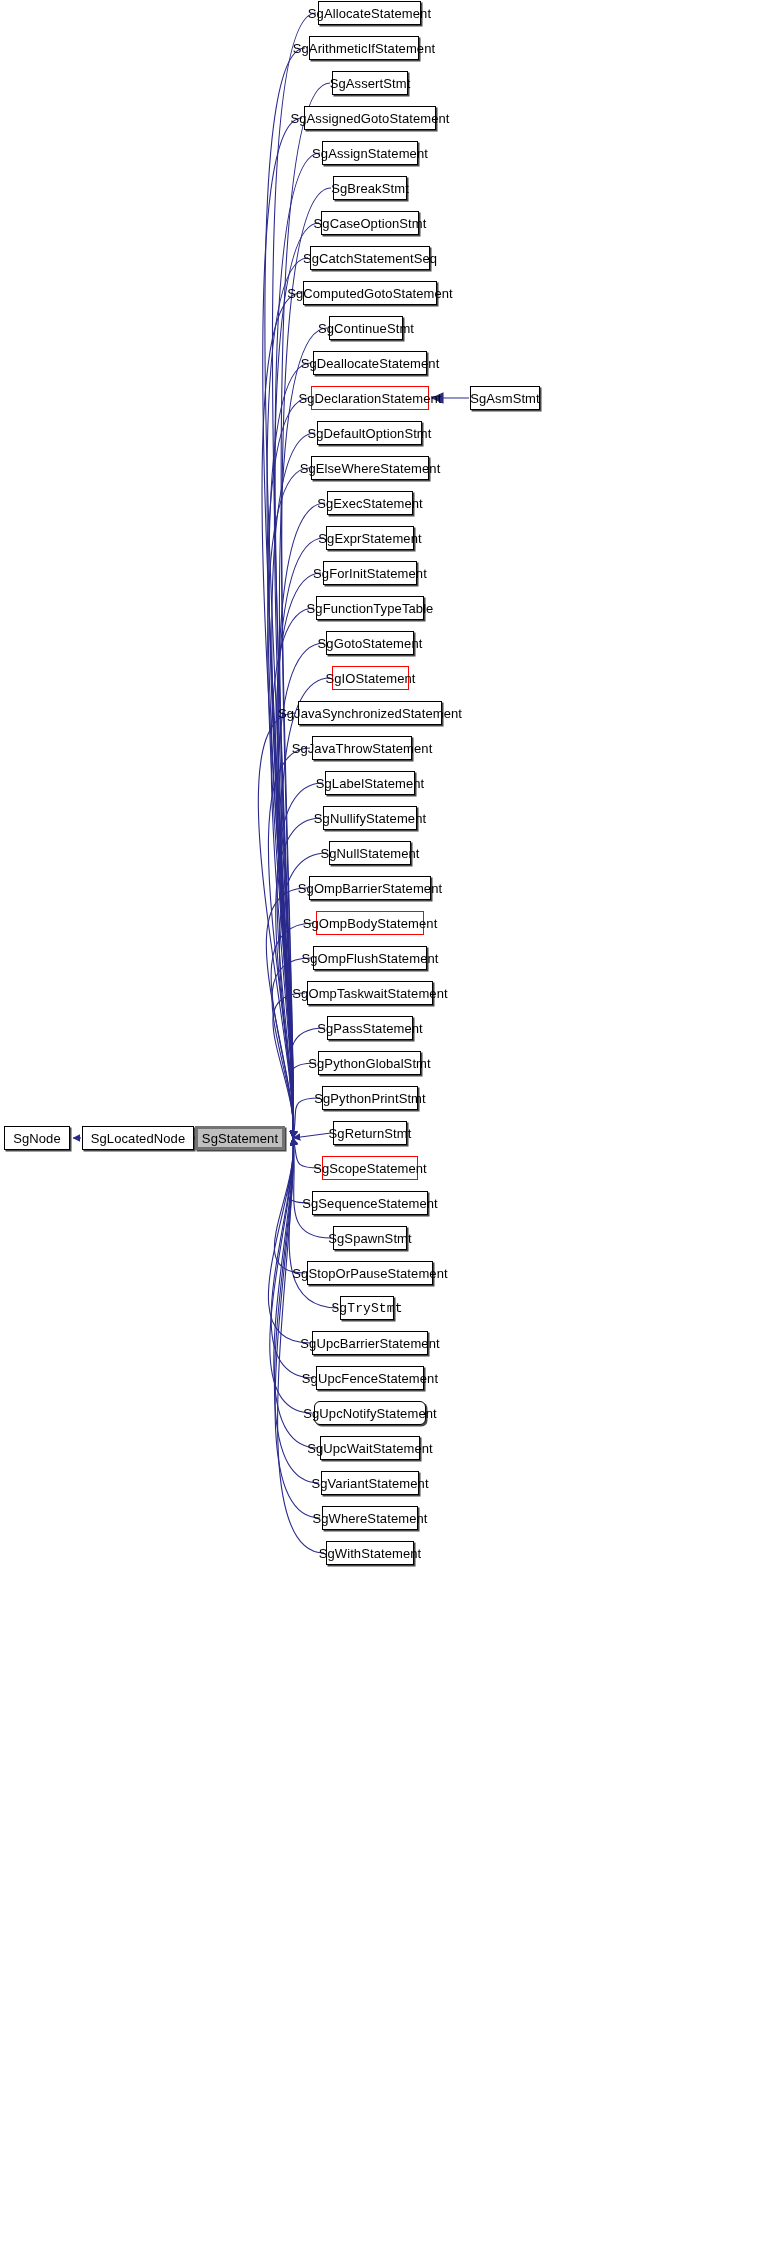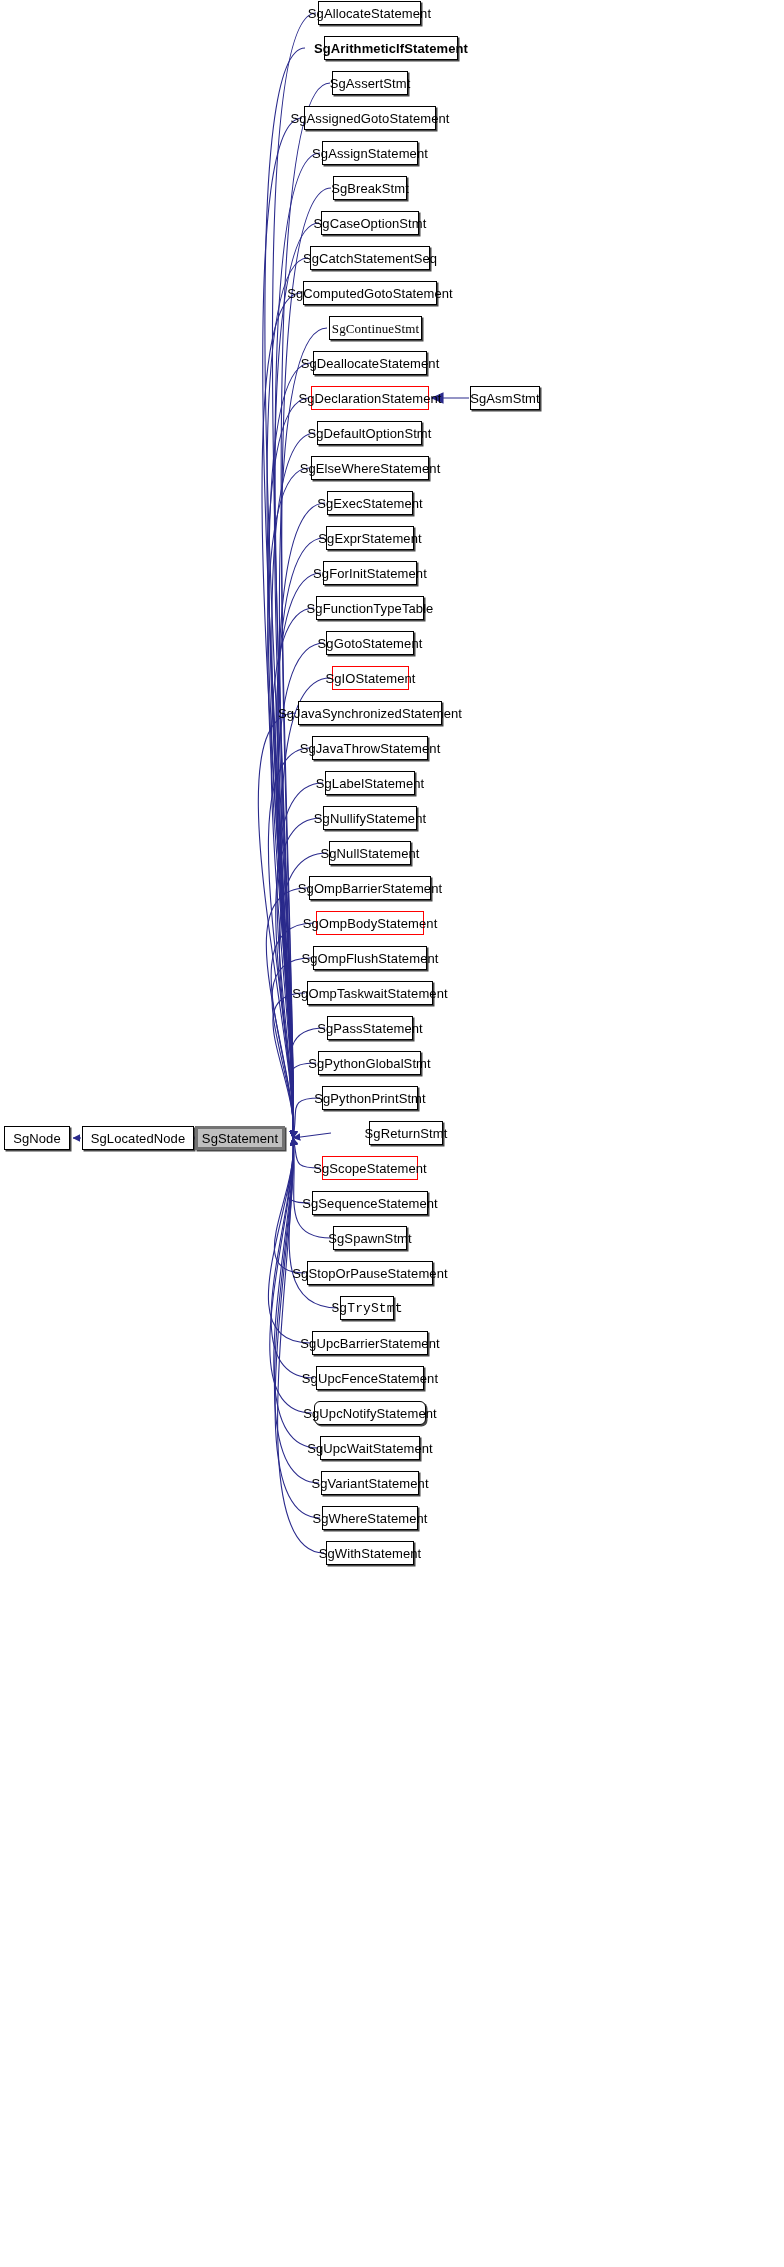--- a/index.html
+++ b/index.html
@@ -85,52 +85,52 @@
         <path d="M 320 1518 C 234 1518, 299 1222.272, 293 1138" marker-end="url(#arrow)"></path>
         <path d="M 324 1553 C 238 1553, 299 1226.136, 293 1138" marker-end="url(#arrow)"></path>
         <path d="M 432 398 L 469 398"></path>
         <path d="M 432 398 L 443 393 L 443 403 Z" fill="#2a2a8c" stroke="#2a2a8c"></path>
       </g>
   </svg>
 <div class="node" style="left: 4px; top: 1126px; width: 66px;">SgNode</div>
     <div class="node" style="left: 82px; top: 1126px; width: 112px;">SgLocatedNode</div>
     <div class="node current" style="left: 195px; top: 1126px; width: 90px;">SgStatement</div>
     <div class="node" style="left: 318px; top: 1px; width: 103px;">SgAllocateStatement</div>
-    <div class="node" style="left: 324px; top: 36px; width: 134px; font-weight: bold;">SgArithmeticIfStatement</div>
+    <div class="node" style="left: 309px; top: 36px; width: 110px;">SgArithmeticIfStatement</div>
     <div class="node" style="left: 332px; top: 71px; width: 76px;">SgAssertStmt</div>
     <div class="node" style="left: 304px; top: 106px; width: 132px;">SgAssignedGotoStatement</div>
     <div class="node" style="left: 322px; top: 141px; width: 96px;">SgAssignStatement</div>
     <div class="node" style="left: 333px; top: 176px; width: 74px;">SgBreakStmt</div>
     <div class="node" style="left: 321px; top: 211px; width: 98px;">SgCaseOptionStmt</div>
     <div class="node" style="left: 310px; top: 246px; width: 120px;">SgCatchStatementSeq</div>
     <div class="node" style="left: 303px; top: 281px; width: 134px;">SgComputedGotoStatement</div>
-    <div class="node" style="left: 329px; top: 316px; width: 93px; font-family: Liberation Serif, serif;">SgContinueStmt</div>
+    <div class="node" style="left: 329px; top: 316px; width: 74px;">SgContinueStmt</div>
     <div class="node" style="left: 313px; top: 351px; width: 114px;">SgDeallocateStatement</div>
     <div class="node red" style="left: 311px; top: 386px; width: 118px;">SgDeclarationStatement</div>
     <div class="node" style="left: 317px; top: 421px; width: 105px;">SgDefaultOptionStmt</div>
     <div class="node" style="left: 311px; top: 456px; width: 118px;">SgElseWhereStatement</div>
     <div class="node" style="left: 327px; top: 491px; width: 86px;">SgExecStatement</div>
     <div class="node" style="left: 326px; top: 526px; width: 88px;">SgExprStatement</div>
     <div class="node" style="left: 323px; top: 561px; width: 94px;">SgForInitStatement</div>
     <div class="node" style="left: 316px; top: 596px; width: 108px;">SgFunctionTypeTable</div>
     <div class="node" style="left: 326px; top: 631px; width: 88px;">SgGotoStatement</div>
     <div class="node red" style="left: 332px; top: 666px; width: 77px;">SgIOStatement</div>
     <div class="node" style="left: 298px; top: 701px; width: 144px;">SgJavaSynchronizedStatement</div>
-    <div class="node" style="left: 312px; top: 736px; width: 116px;">SgJavaThrowStatement</div>
+    <div class="node" style="left: 312px; top: 736px; width: 100px;">SgJavaThrowStatement</div>
     <div class="node" style="left: 325px; top: 771px; width: 90px;">SgLabelStatement</div>
     <div class="node" style="left: 323px; top: 806px; width: 94px;">SgNullifyStatement</div>
     <div class="node" style="left: 329px; top: 841px; width: 82px;">SgNullStatement</div>
     <div class="node" style="left: 309px; top: 876px; width: 122px;">SgOmpBarrierStatement</div>
     <div class="node red" style="left: 316px; top: 911px; width: 108px;">SgOmpBodyStatement</div>
     <div class="node" style="left: 313px; top: 946px; width: 114px;">SgOmpFlushStatement</div>
     <div class="node" style="left: 307px; top: 981px; width: 126px;">SgOmpTaskwaitStatement</div>
     <div class="node" style="left: 327px; top: 1016px; width: 86px;">SgPassStatement</div>
     <div class="node" style="left: 318px; top: 1051px; width: 103px;">SgPythonGlobalStmt</div>
     <div class="node" style="left: 322px; top: 1086px; width: 96px;">SgPythonPrintStmt</div>
-    <div class="node" style="left: 333px; top: 1121px; width: 74px; margin-left: 36px;">SgReturnStmt</div>
+    <div class="node" style="left: 333px; top: 1121px; width: 74px;">SgReturnStmt</div>
     <div class="node red" style="left: 322px; top: 1156px; width: 96px;">SgScopeStatement</div>
     <div class="node" style="left: 312px; top: 1191px; width: 116px;">SgSequenceStatement</div>
     <div class="node" style="left: 333px; top: 1226px; width: 74px;">SgSpawnStmt</div>
     <div class="node" style="left: 307px; top: 1261px; width: 126px;">SgStopOrPauseStatement</div>
     <div class="node" style="left: 340px; top: 1296px; width: 54px; font-family: Liberation Mono, monospace;">SgTryStmt</div>
     <div class="node" style="left: 312px; top: 1331px; width: 116px;">SgUpcBarrierStatement</div>
     <div class="node" style="left: 316px; top: 1366px; width: 108px;">SgUpcFenceStatement</div>
     <div class="node" style="left: 314px; top: 1401px; width: 112px; border-radius: 6px;">SgUpcNotifyStatement</div>
     <div class="node" style="left: 320px; top: 1436px; width: 100px;">SgUpcWaitStatement</div>
     <div class="node" style="left: 321px; top: 1471px; width: 98px;">SgVariantStatement</div>

